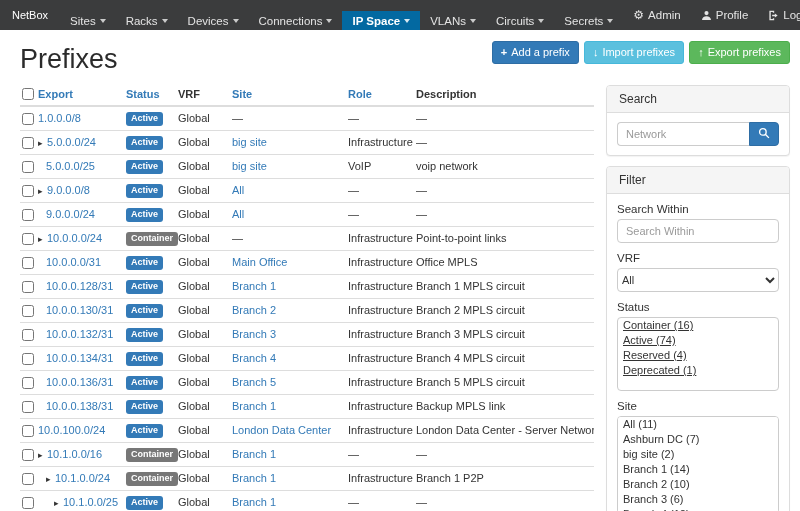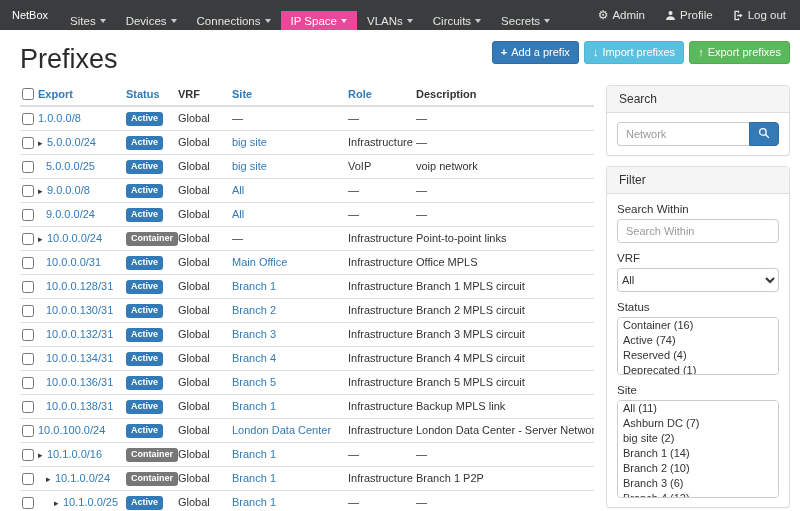--- a/index.html
+++ b/index.html
@@ -5,21 +5,21 @@
   * { margin:0; padding:0; box-sizing:border-box; }
   html, body { width:800px; height:511px; overflow:hidden; background:#fff;
     font-family:"Liberation Sans", sans-serif; color:#333; }
   .page { position:relative; width:800px; height:511px; overflow:hidden; }
 
   
   .navbar { height:30px; background:#3b3c3d; display:flex; align-items:stretch; }
   .brand { padding:0 12px; display:flex; align-items:center; font-size:11px; color:#fff; cursor:pointer; }
   .nav-items { display:flex; align-items:stretch;margin-top:11px; }
   .nav-item { padding:0 10px; display:flex; align-items:center; font-size:11.5px; color:#e4e4e4; cursor:pointer; white-space:nowrap; }
-  .nav-item.active { background:#ec4899; color:#fff; }
+  .nav-item.active { background:#0369a1; color:#fff;font-weight:bold; }
   .caret { width:0; height:0; border-left:3.5px solid transparent; border-right:3.5px solid transparent;
     border-top:4px solid currentColor; display:inline-block; margin-left:4px; opacity:.85; }
   .nav-right { margin-left:auto; display:flex; align-items:stretch; padding-right:4px; }
   .nav-ic { margin-right:4px; display:inline-flex; align-items:center; font-size:12px; color:#e4e4e4; }
 
   
   .action-buttons { position:absolute; top:41px; right:10px; display:flex; gap:5px; }
   .btn { display:inline-flex; align-items:center; gap:4px; font-family:inherit; font-size:11px; color:#fff;
     padding:4px 8px; border-radius:3px; border:1px solid; cursor:pointer; line-height:13px; }
   .btn-primary { background:#337ab7; border-color:#2e6da4; }
@@ -63,37 +63,41 @@
   .panel-body label { display:block; font-size:11.5px; color:#333; margin:9px 0 4px; font-weight:400; }
   .panel-body label:first-child { margin-top:0; }
   .text-input { width:100%; height:24px; border:1px solid #ccc; border-radius:4px; padding:2px 8px;
     font-size:11px; font-family:inherit; color:#333; }
   .text-input::placeholder { color:#9a9a9a; }
   select { width:100%; height:24px; font-size:11px; font-family:inherit; color:#333;
     border:1px solid #ccc; border-radius:4px; background:#fff; }
 
   .listbox { width:100%; border:1px solid #ccc; border-radius:4px; overflow-y:scroll;
     font-size:11px; background:#fff; }
-  .listbox-status { height:58px; }
+  .listbox-status { height:74px;text-decoration:underline; }
   .listbox-site { height:98px; }
   .listbox-option { padding:1px 5px; line-height:13px; white-space:nowrap; cursor:default; }
   .listbox::-webkit-scrollbar { width:9px; }
   .listbox::-webkit-scrollbar-track { background:#f4f4f4; }
   .listbox::-webkit-scrollbar-thumb { background:#c7c7c7; border-radius:5px; border:2px solid #f4f4f4; }
 </style>
 </head>
 <body>
 
 <div class="page">
 
   <nav class="navbar">
     <div class="brand">NetBox</div>
     <div class="nav-items">
         <div class="nav-item">
           <span>Sites</span>
+          <span class="caret"></span>
+        </div>
+        <div class="nav-item">
+          <span>Racks</span>
           <span class="caret"></span>
         </div>
         <div class="nav-item">
           <span>Devices</span>
           <span class="caret"></span>
         </div>
         <div class="nav-item">
           <span>Connections</span>
           <span class="caret"></span>
         </div>

